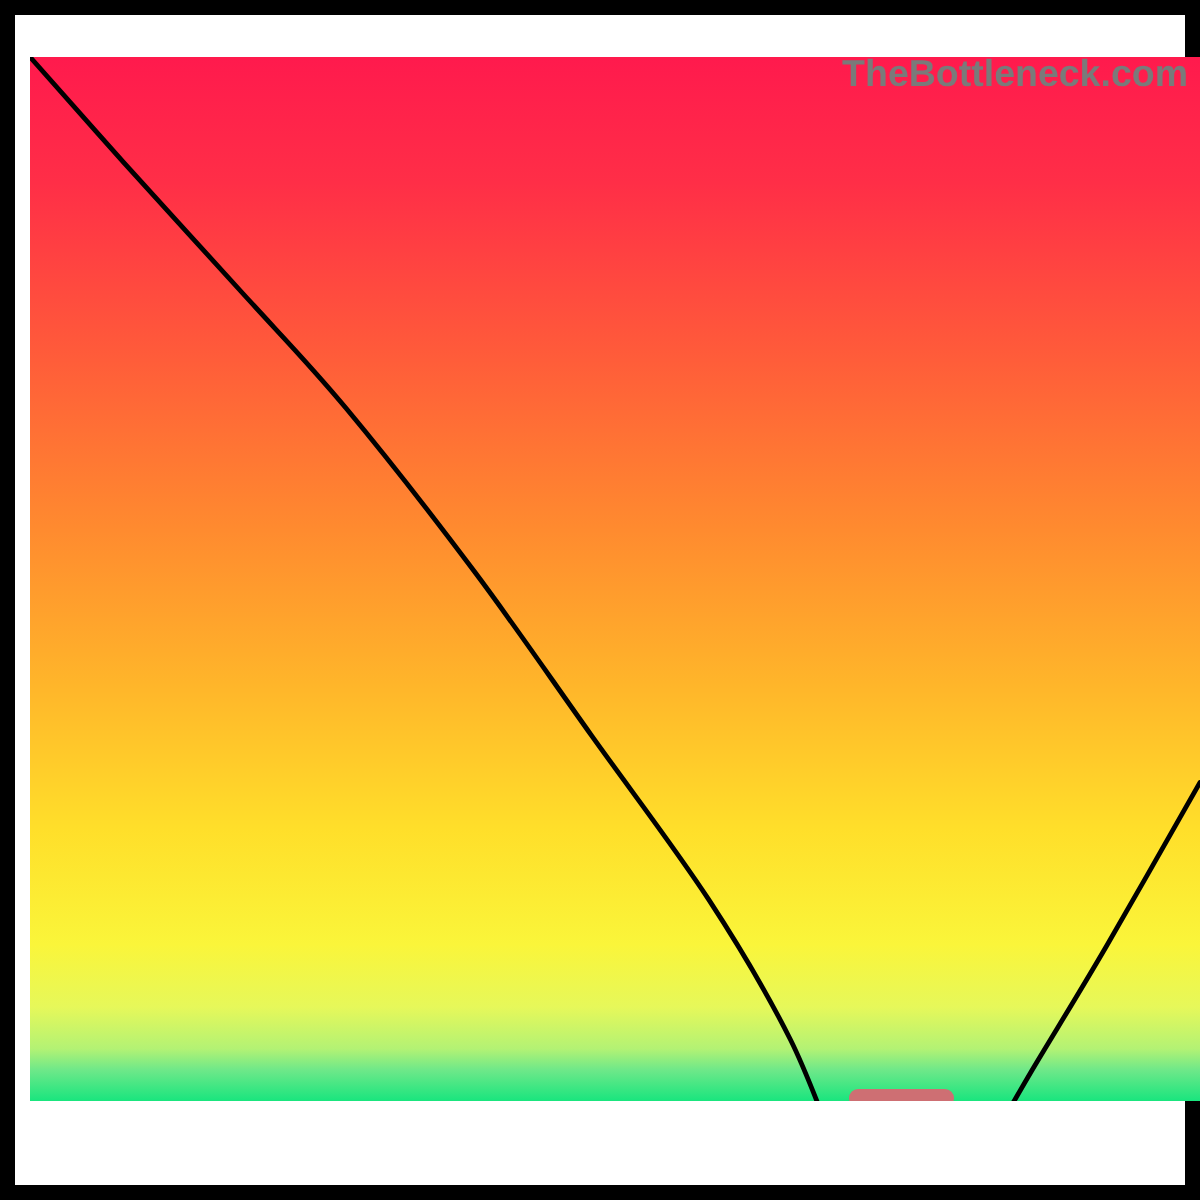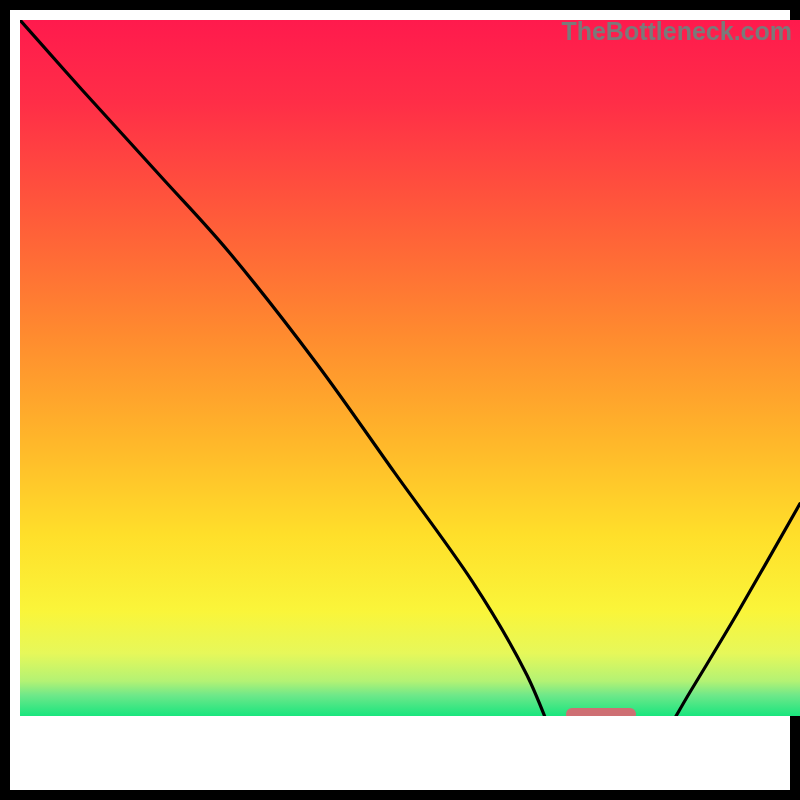--- a/index.html
+++ b/index.html
@@ -15,21 +15,21 @@
     left: 0;
     top: 0;
     width: 800px;
     height: 800px;
     box-sizing: border-box;
     border: 10px solid #000;
   }
   .plot-area {
     position: absolute;
     left: 10px;
-    top: 10px;
+    top: 28px;
     width: 780px;
     height: 696px;
     overflow: hidden;
   }
   .gradient {
     position: absolute;
     left: 0;
     top: 0;
     width: 100%;
     height: 100%;

